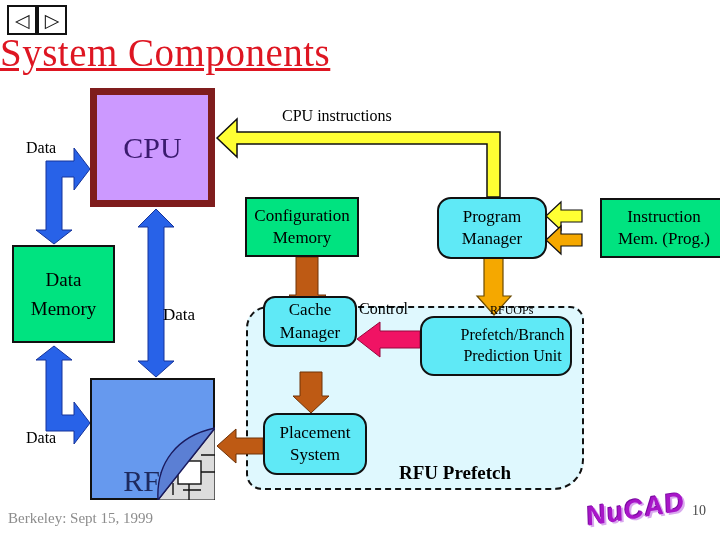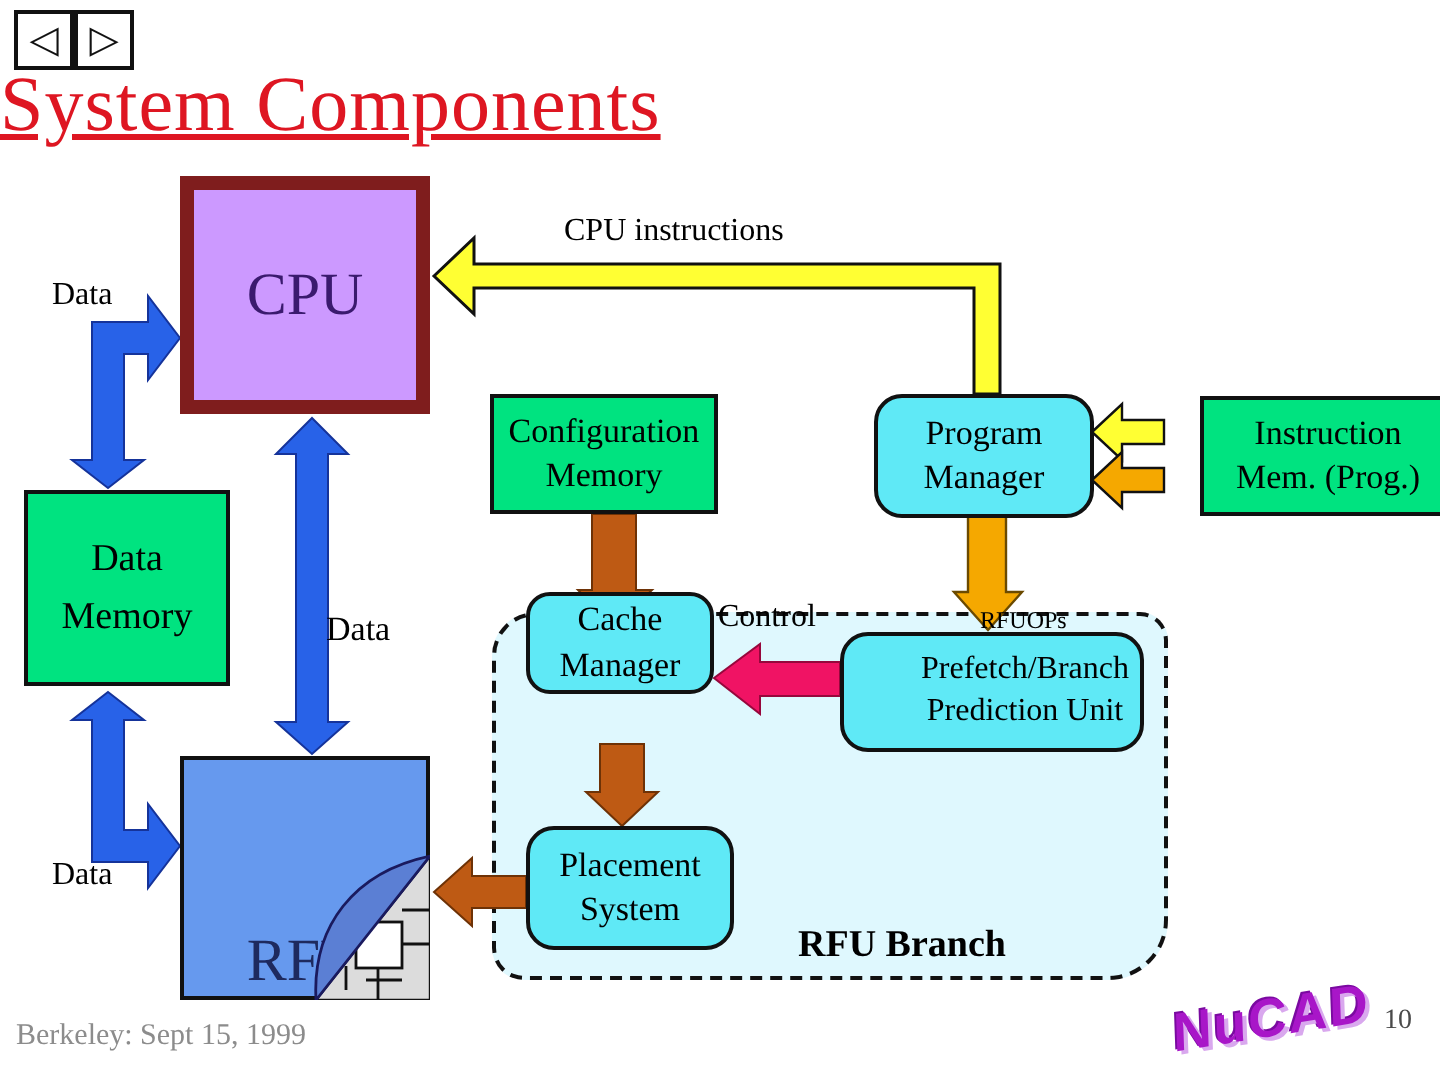--- a/index.html
+++ b/index.html
@@ -71,21 +71,21 @@
   <div class="navbtn" id="nav-back">
     <span>◁</span>
   </div>
   <div class="navbtn" id="nav-fwd">
     <span>▷</span>
   </div>
 
   <div class="title">System Components</div>
 
   <div id="group-rfu-manager"></div>
-  <div id="lbl-rfu-manager">RFU Branch</div>
+  <div id="lbl-rfu-manager">RFU Prefetch</div>
 
   <svg id="arrows" width="720" height="540" viewBox="0 0 720 540">
 
     <path d="M217,138 L237,119 L237,132 L500,132 L500,197 L487,197 L487,144 L237,144 L237,157 Z" fill="#FFFF33" stroke="#111" stroke-width="1.5"></path>
 
     <path d="M546,216 L561,202 L561,210 L582,210 L582,222 L561,222 L561,230 Z" fill="#FFFF33" stroke="#111" stroke-width="1.2"></path>
 
     <path d="M546,240 L561,226 L561,234 L582,234 L582,246 L561,246 L561,254 Z" fill="#F5A800" stroke="#111" stroke-width="1.2"></path>
 
     <path d="M494,315 L477,296 L484,296 L484,258 L503,258 L503,296 L511,296 Z" fill="#F5A800" stroke="#6B4A00" stroke-width="1.2"></path>

